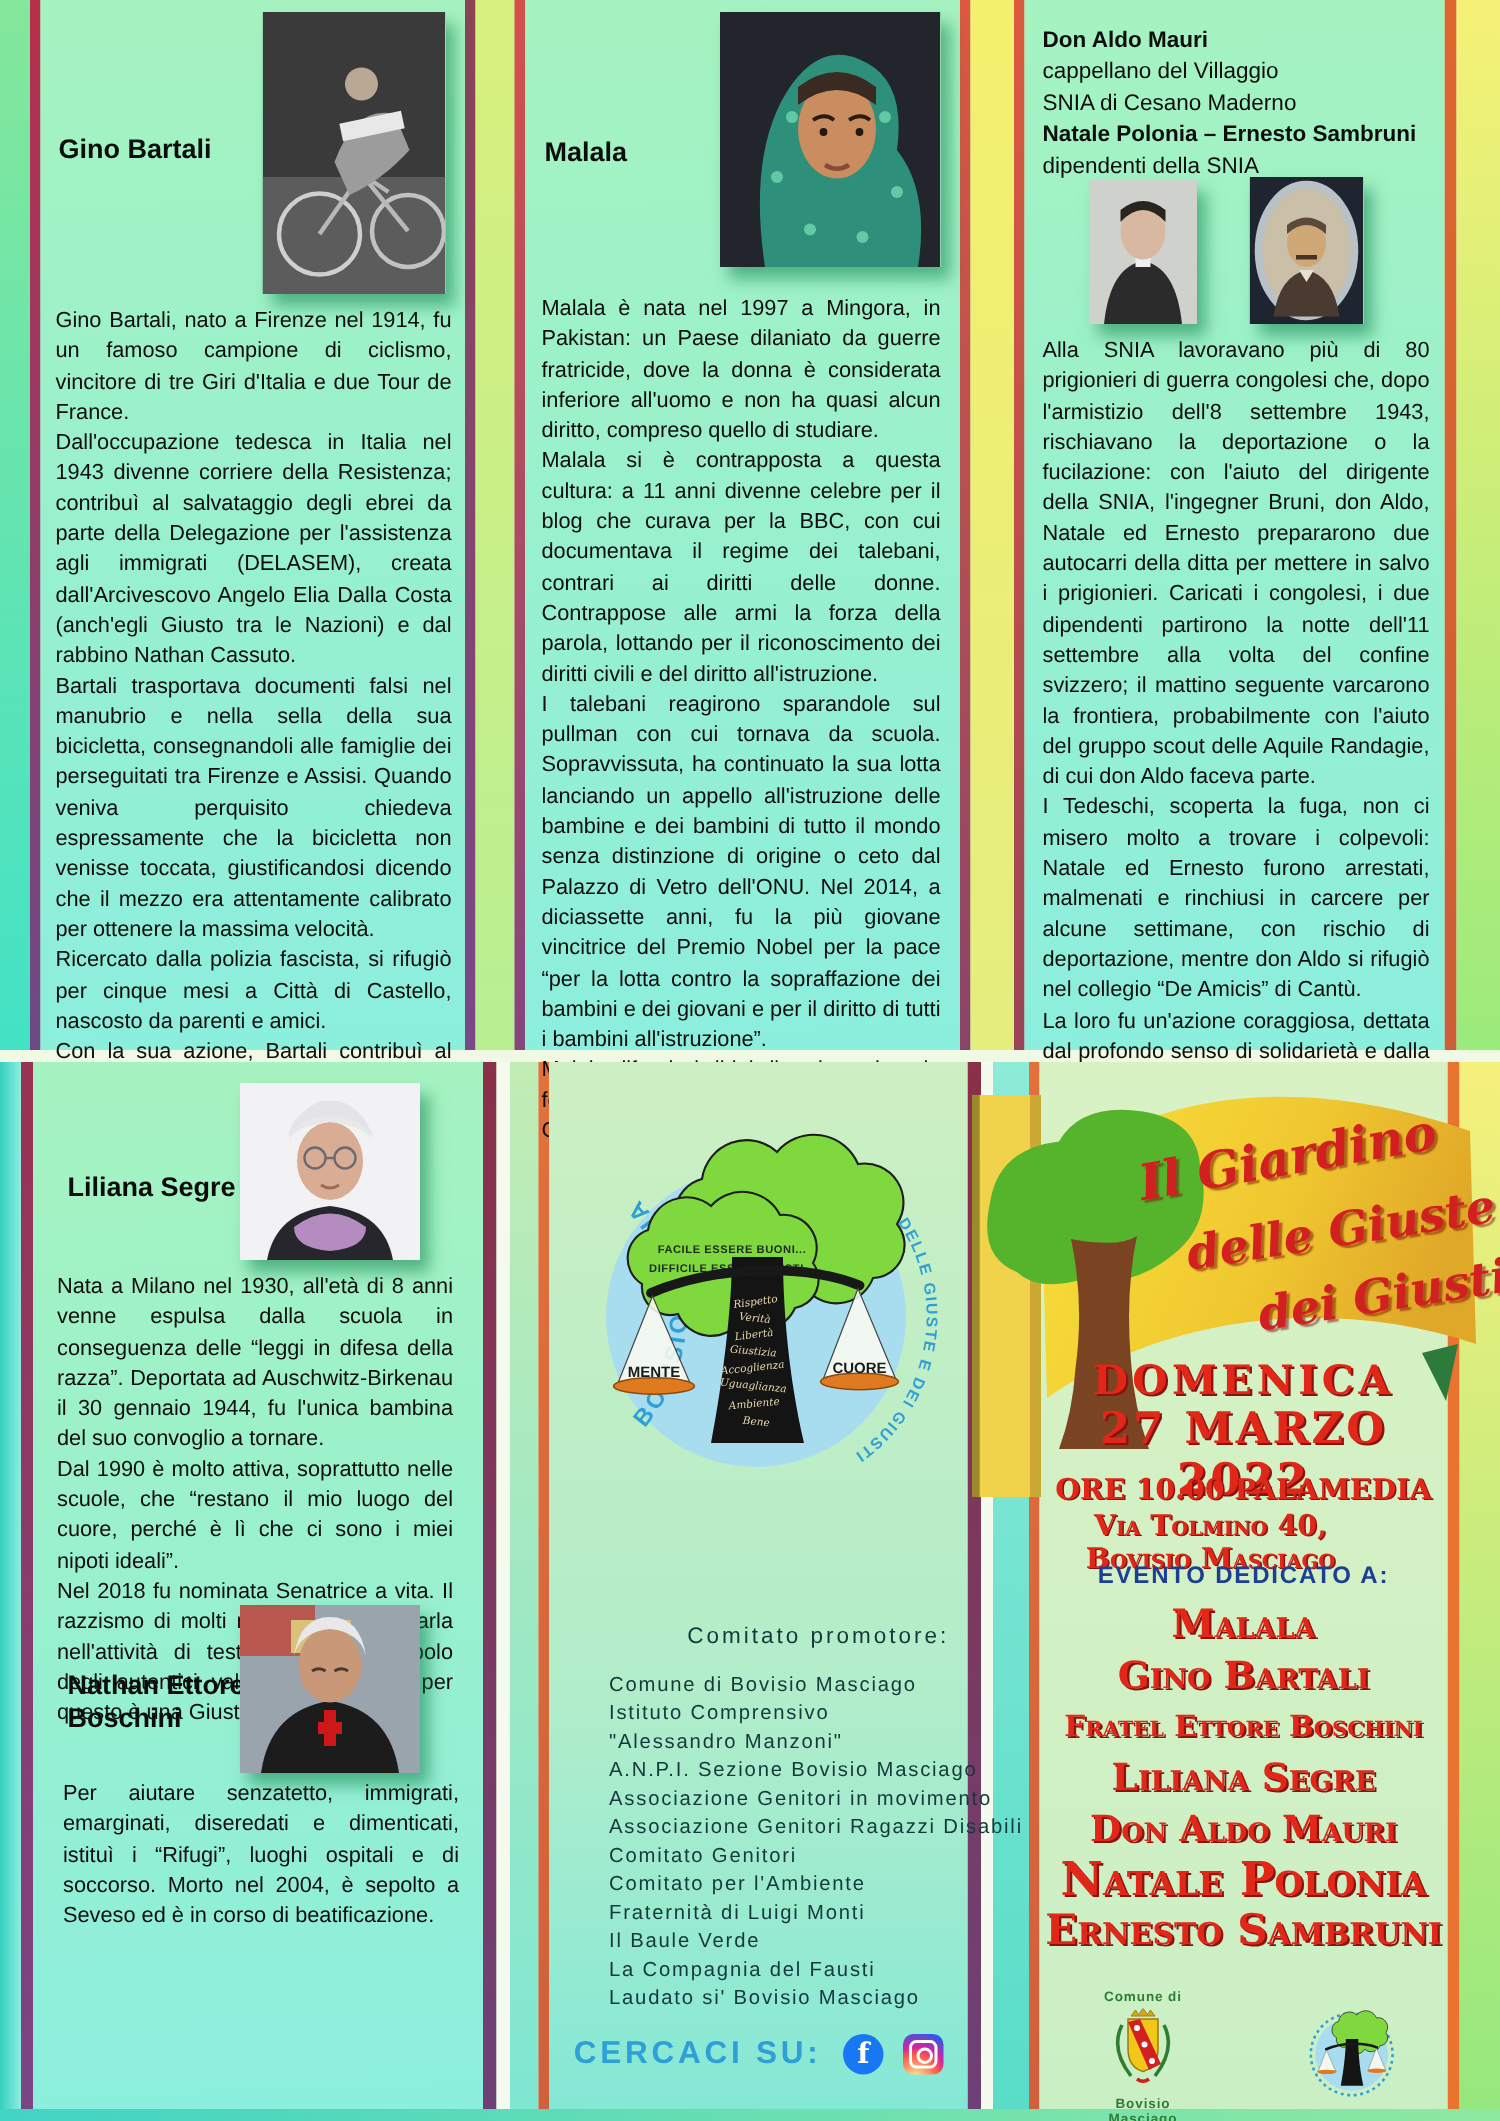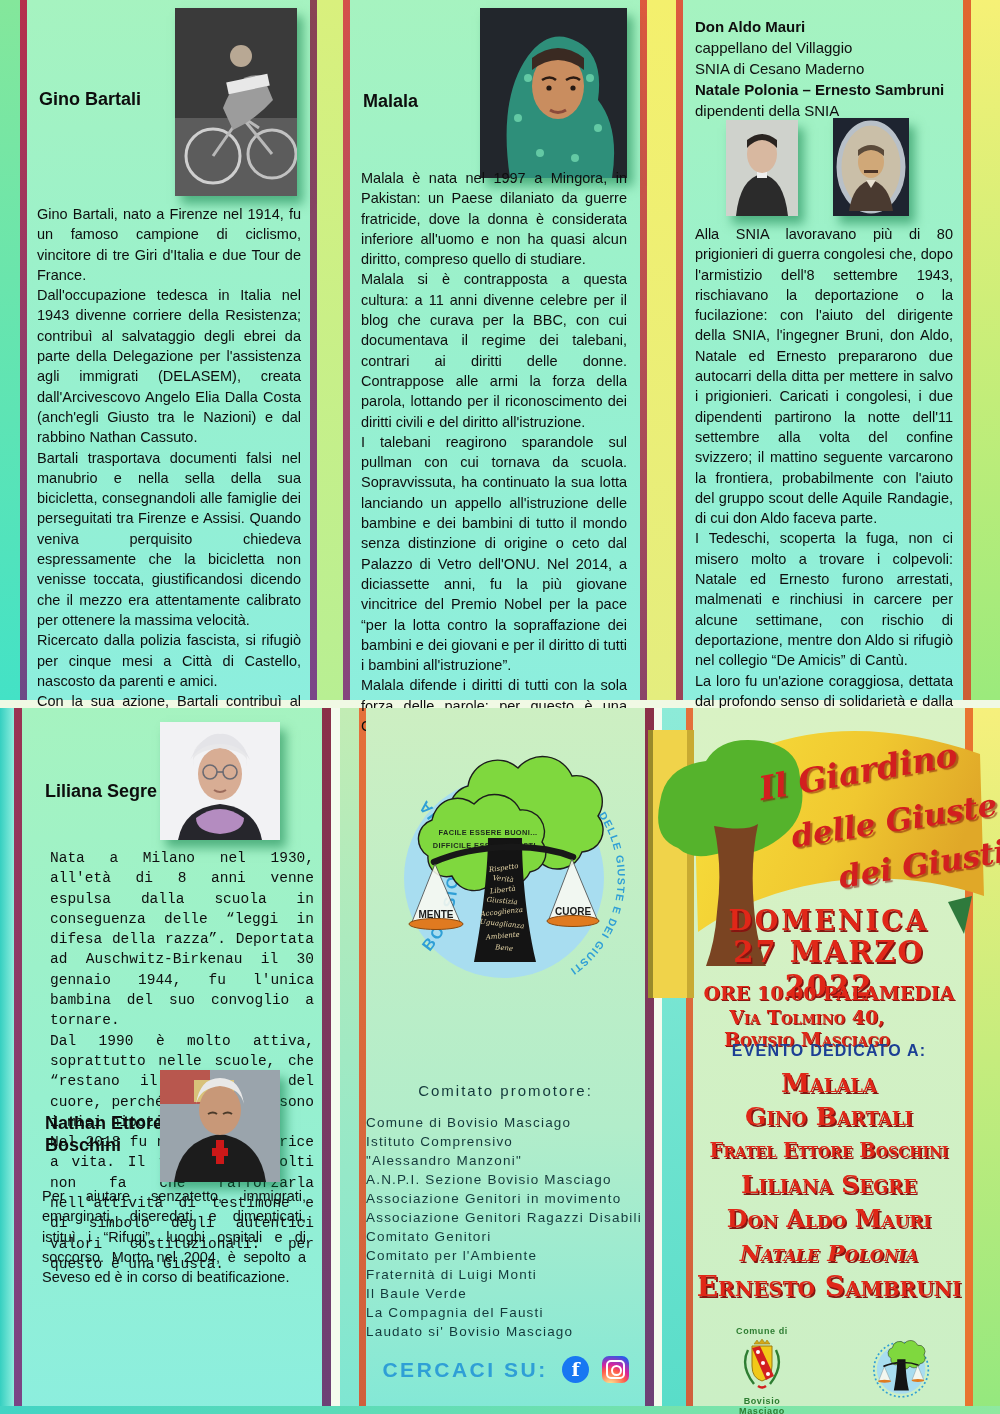--- a/index.html
+++ b/index.html
@@ -13,33 +13,33 @@
   .panel { position:absolute; }
   .panel-mint { background:linear-gradient(178deg,#a6f3c0 0%,#97f0cf 55%,#8ceede 100%); }
   .panel-pale { background:linear-gradient(#cdefc2 0%,#b2edca 60%,#84e8d6 100%); }
   .panel-cover { background:linear-gradient(#d9f2c4 0%,#cbefc5 100%); }
   .bio { font-size:14.5px; line-height:20.3px; text-align:justify; color:#0e0e0e; }
   .bio p { margin:0; }
   .panel-title { font-weight:bold; font-size:18px; color:#0d0d0d; line-height:22px; }
   .mauri-head { font-size:15px; line-height:21px; color:#0e0e0e; }
   .mauri-head .hb { font-weight:bold; }
   .photo { position:absolute; box-shadow:6px 8px 10px rgba(0,115,60,.5); overflow:hidden; }
-  .gothic { letter-spacing:1.2px; color:#14393b; }
+  .gothic { letter-spacing:1.2px; color:#14393b;padding-left:40px; }
   .com-list { font-size:13.5px; line-height:19px; }
   .red-fantasy { font-family:"DejaVu Serif", serif; font-weight:bold; font-variant:small-caps;
                  color:#e02718; text-shadow:1.5px 1.5px 0 #871410; text-align:center; }
   .script { font-family:"DejaVu Serif", serif; font-style:italic; font-weight:bold;
             color:#d21f1f; text-shadow:2px 2px 1px rgba(125,20,10,.55); white-space:nowrap; }
   .names div { line-height:34px; height:34px; }
   .names div:nth-child(1){ font-size:26px; }
   .names div:nth-child(2){ font-size:25px; }
   .names div:nth-child(3){ font-size:19.5px; }
   .names div:nth-child(4){ font-size:25px; }
   .names div:nth-child(5){ font-size:24px; }
-  .names div:nth-child(6){ font-size:23px;font-style:italic; }
+  .names div:nth-child(6){ font-size:31px; }
   .names div:nth-child(7){ font-size:28px; }
   .evento { color:#1c3f94; font-weight:bold; font-variant:small-caps; letter-spacing:1.2px;
             font-size:16px; text-align:center; }
   .cercaci { color:#2f9fd6; font-weight:bold; letter-spacing:2.5px; font-size:21px; }
   .fb-icon { display:inline-block; width:27px; height:27px; border-radius:50%;
              background:#1877f2; color:#fff; font-weight:bold; font-size:19px;
              text-align:center; line-height:26px; font-family:"DejaVu Serif",serif; }
   .ig-icon { display:inline-block; position:relative; width:27px; height:27px; border-radius:7px;
              background:radial-gradient(circle at 30% 110%, #fdf497 0%, #fd5949 45%, #d6249f 60%, #285AEB 90%); }
   .ig-frame { position:absolute; left:4px; top:4px; width:15px; height:15px;
@@ -118,21 +118,21 @@
             <circle cx="95" cy="150" r="4"></circle>
           </g>
         <ellipse cx="78" cy="78" rx="26" ry="33" fill="#c98d5f"></ellipse>
         <path d="M52,62 Q78,42 104,62 L104,50 Q78,30 52,50 Z" fill="#3a2a22"></path>
         <path d="M62,72 q8,-5 14,0 M86,72 q8,-5 14,0" stroke="#2a1a12" stroke-width="2.5" fill="none"></path>
         <circle cx="69" cy="80" r="2.6" fill="#241812"></circle>
           <circle cx="93" cy="80" r="2.6" fill="#241812"></circle>
         <path d="M70,102 q8,5 16,0" stroke="#8a4a3a" stroke-width="3" fill="none"></path>
       </svg>
     </div>
-    <div class="abs bio" style="left:11px;top:168px;width:266px;">
+    <div class="abs bio" style="left:11px;top:196px;width:266px;">
       <p>Malala è nata nel 1997 a Mingora, in Pakistan: un Paese dilaniato da guerre fratricide, dove la donna è considerata inferiore all'uomo e non ha quasi alcun diritto, compreso quello di studiare.</p>
       <p>Malala si è contrapposta a questa cultura: a 11 anni divenne celebre per il blog che curava per la BBC, con cui documentava il regime dei talebani, contrari ai diritti delle donne. Contrappose alle armi la forza della parola, lottando per il riconoscimento dei diritti civili e del diritto all'istruzione.</p>
       <p>I talebani reagirono sparandole sul pullman con cui tornava da scuola. Sopravvissuta, ha continuato la sua lotta lanciando un appello all'istruzione delle bambine e dei bambini di tutto il mondo senza distinzione di origine o ceto dal Palazzo di Vetro dell'ONU. Nel 2014, a diciassette anni, fu la più giovane vincitrice del Premio Nobel per la pace “per la lotta contro la sopraffazione dei bambini e dei giovani e per il diritto di tutti i bambini all'istruzione”.</p>
       <p>Malala difende i diritti di tutti con la sola forza delle parole: per questo è una Giusta.</p>
     </div>
   </div>
 
   <div class="panel panel-mint" style="left:683px;top:0;width:280px;height:700px;">
     <div class="abs mauri-head" style="left:12px;top:16px;width:258px;">
       <div class="hb">Don Aldo Mauri</div>
@@ -177,21 +177,21 @@
         <path d="M36,96 Q60,78 84,96 Q84,110 60,112 Q36,110 36,96 Z" fill="#b48cc0"></path>
         <ellipse cx="60" cy="52" rx="22" ry="26" fill="#d8ad94"></ellipse>
         <path d="M34,44 Q28,18 60,14 Q92,18 86,44 Q92,30 60,26 Q28,30 34,44 Z" fill="#e8e8ea"></path>
         <path d="M30,38 Q44,10 60,12 Q78,10 90,38 Q80,22 60,22 Q40,22 30,38Z" fill="#e4e4e8"></path>
         <circle cx="50" cy="50" r="7" fill="none" stroke="#6a6a72" stroke-width="1.6"></circle>
         <circle cx="70" cy="50" r="7" fill="none" stroke="#6a6a72" stroke-width="1.6"></circle>
         <line x1="57" y1="50" x2="63" y2="50" stroke="#6a6a72" stroke-width="1.6"></line>
         <path d="M54,68 q6,4 12,0" stroke="#9a6a5a" stroke-width="2" fill="none"></path>
       </svg>
     </div>
-    <div class="abs bio" style="left:28px;top:140px;width:264px;font-family:Liberation Mono, monospace;">
+    <div class="abs bio" style="left:16px;top:140px;width:264px;">
       <p>Nata a Milano nel 1930, all'età di 8 anni venne espulsa dalla scuola in conseguenza delle “leggi in difesa della razza”. Deportata ad Auschwitz-Birkenau il 30 gennaio 1944, fu l'unica bambina del suo convoglio a tornare.</p>
       <p>Dal 1990 è molto attiva, soprattutto nelle scuole, che “restano il mio luogo del cuore, perché è lì che ci sono i miei nipoti ideali”.</p>
       <p>Nel 2018 fu nominata Senatrice a vita. Il razzismo di molti non fa che rafforzarla nell'attività di testimone e di simbolo degli autentici valori costituzionali: per questo è una Giusta.</p>
     </div>
     <div class="abs panel-title" style="left:23px;top:404px;">
       <div>Nathan Ettore</div>
       <div>Boschini</div>
     </div>
     <div class="photo" style="left:138px;top:362px;width:120px;height:112px;">
       <svg width="120" height="112" viewBox="0 0 120 112">

